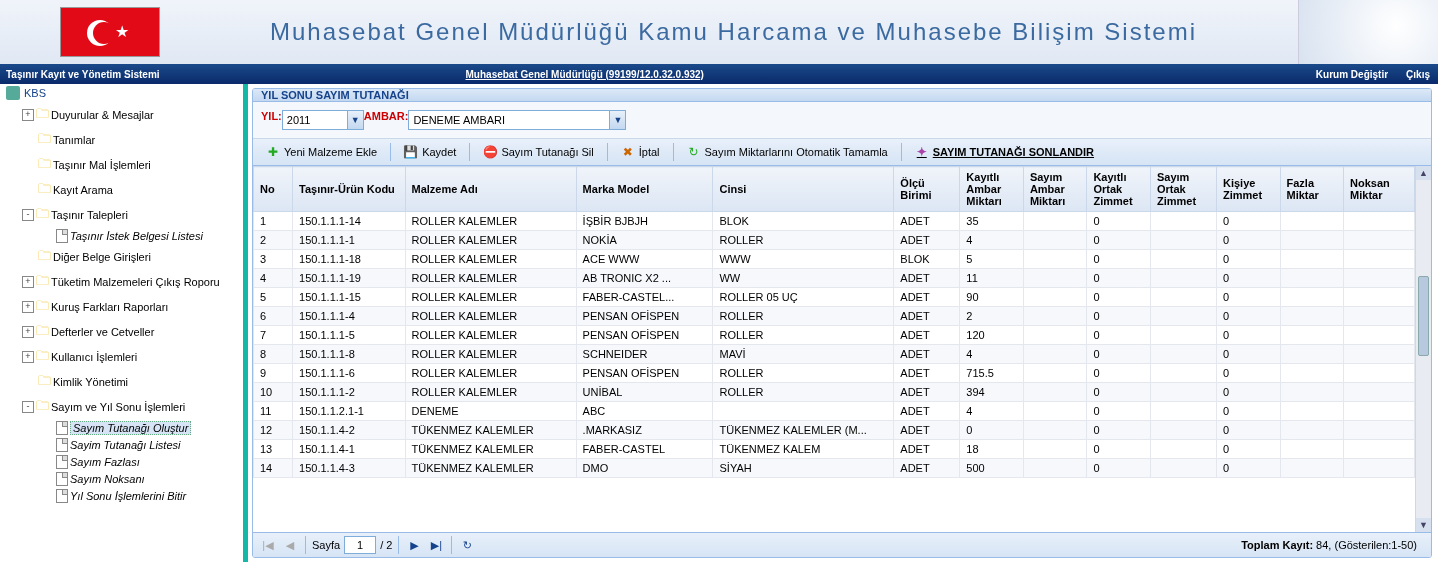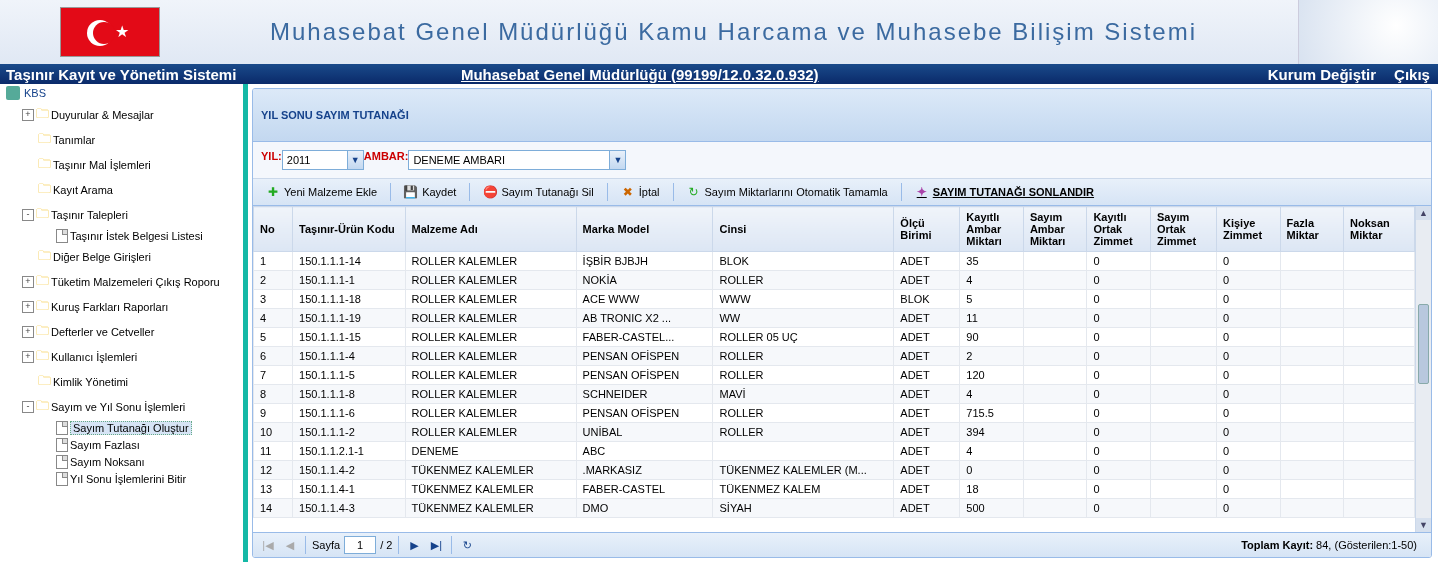--- a/index.html
+++ b/index.html
@@ -4,41 +4,41 @@
 <style>
   * { box-sizing: border-box; margin: 0; padding: 0; }
   body { font-family: Tahoma, Arial, sans-serif; font-size: 11px; color: #000; background:#fff; width:1438px; }
   .header { height:64px; background: linear-gradient(#f0f4fa,#e0e8f4); display:flex; align-items:center; }
   .flag { width:100px; height:50px; margin-left:60px; background:#e30a17; position:relative; border:1px solid #999;}
   .flag::before { content:""; position:absolute; width:26px; height:26px; border-radius:50%; background:#fff; left:26px; top:12px;}
   .flag::after { content:""; position:absolute; width:22px; height:22px; border-radius:50%; background:#e30a17; left:32px; top:14px;}
   .flag .star { position:absolute; color:#fff; left:54px; top:14px; font-size:16px;}
   .header-title { color:#3b6aa0; font-size:24px; letter-spacing:2px; font-weight:500; margin-left:110px;}
   .header-right { margin-left:auto; height:64px; width:140px; background: radial-gradient(circle at 70% 40%, #fff, #d8e2f0); border-left:1px solid #ccd;}
-  .topbar { height:20px; background:linear-gradient(#1a4a8a,#0a2a6a); color:#fff; display:flex; align-items:center; font-weight:bold; font-size:15px;}
+  .topbar { height:20px; background:linear-gradient(#1a4a8a,#0a2a6a); color:#fff; display:flex; align-items:center; font-weight:bold; font-size:10px;}
   .topbar .left { padding-left:6px;}
   .topbar .center { margin:0 auto;text-decoration:underline;}
   .topbar .right { margin-left:auto; padding-right:8px; display:flex; gap:18px;}
   .topbar .right span { cursor:pointer;}
   .main { display:flex; height:478px; }
   .sidebar { width:248px; border-right:5px solid #14b8a6; padding:0 2px; overflow:auto; background:#fff;}
   .kbs { display:flex; align-items:center; gap:4px; padding:2px 4px; color:#15428b;}
   .tree-item { display:flex; align-items:center; gap:2px; padding:1.5px 2px; color:#000; cursor:pointer; white-space:nowrap;}
   .tree-item .exp { width:12px; height:12px; border:1px solid #888; background:#fff; display:inline-flex; align-items:center; justify-content:center; font-size:9px; line-height:1; color:#444;}
   .tree-item .noexp { width:14px; display:inline-block;}
   .tree-item .folder { color:#f4c430; font-size:13px;}
   .tree-item .page { width:12px; height:14px; background:#fff; border:1px solid #888; position:relative; display:inline-block;}
   .tree-item .page::after{content:""; position:absolute; right:0; top:0; width:4px; height:4px; background:#ddd; border-left:1px solid #888; border-bottom:1px solid #888;}
   .tree-item.indent1 { padding-left:20px;}
-  .tree-item.indent2 { padding-left:38px;}
+  .tree-item.indent2 { padding-left:38px;font-style:italic;}
   .tree-item.selected span.lbl { background:#d6e4f5; border:1px dotted #6a8; padding:0 2px;}
   .kbs-ico{width:14px;height:14px;background:#5a9; border-radius:2px; display:inline-block;}
   .content { flex:1; display:flex; flex-direction:column; padding:4px 6px 4px 4px;}
   .panel { border:1px solid #99bbe8; border-radius:3px; flex:1; display:flex; flex-direction:column; background:#fff; overflow:hidden;}
-  .panel-title { background:linear-gradient(#dce9f8,#c3d8f0); color:#15428b; font-weight:bold; padding:20px 8px; font-size:11px; border-bottom:1px solid #99bbe8;}
+  .panel-title { background:linear-gradient(#dce9f8,#c3d8f0); color:#15428b; font-weight:bold; padding:0 8px; font-size:11px; border-bottom:1px solid #99bbe8;}
   .filter-row { display:flex; align-items:flex-start; gap:0; padding:8px 8px; border-bottom:1px solid #cbd8ea; background:#f4f7fc;}
   .filter-row label { color:#c00; font-weight:bold;}
   .combo { display:flex; align-items:center; border:1px solid #7eadd9; background:#fff; height:20px;}
   .combo input { border:none; outline:none; padding:0 4px; font-family:inherit; font-size:11px; height:18px;}
   .combo .trig { width:16px; height:18px; background:linear-gradient(#e8f0fa,#c3d8f0); border-left:1px solid #7eadd9; display:flex; align-items:center; justify-content:center; color:#15428b; font-size:9px; cursor:pointer;}
   .toolbar { display:flex; align-items:center; gap:4px; padding:3px 6px; background:linear-gradient(#e8f0fa,#d6e4f5); border-bottom:1px solid #99bbe8; flex-wrap:wrap;}
   .tbtn { display:flex; align-items:center; gap:4px; padding:2px 6px; cursor:pointer; border:1px solid transparent; border-radius:2px; color:#000;}
   .tbtn.bold { font-weight:bold; text-decoration:underline;}
   .tsep { width:1px; height:18px; background:#99bbe8; margin:0 2px;}
   .ico { width:14px; height:14px; display:inline-flex; align-items:center; justify-content:center; font-size:12px;}
@@ -155,20 +155,25 @@
           <span class="lbl">Sayım ve Yıl Sonu İşlemleri</span>
         </div>
         <div class="tree-item indent2 selected">
           <span class="noexp"></span>
           <span class="page"></span>
           <span class="lbl">Sayım Tutanağı Oluştur</span>
         </div>
         <div class="tree-item indent2">
           <span class="noexp"></span>
           <span class="page"></span>
+          <span class="lbl">Sayim Tutanağı Listesi</span>
+        </div>
+        <div class="tree-item indent2">
+          <span class="noexp"></span>
+          <span class="page"></span>
           <span class="lbl">Sayım Fazlası</span>
         </div>
         <div class="tree-item indent2">
           <span class="noexp"></span>
           <span class="page"></span>
           <span class="lbl">Sayım Noksanı</span>
         </div>
         <div class="tree-item indent2">
           <span class="noexp"></span>
           <span class="page"></span>

